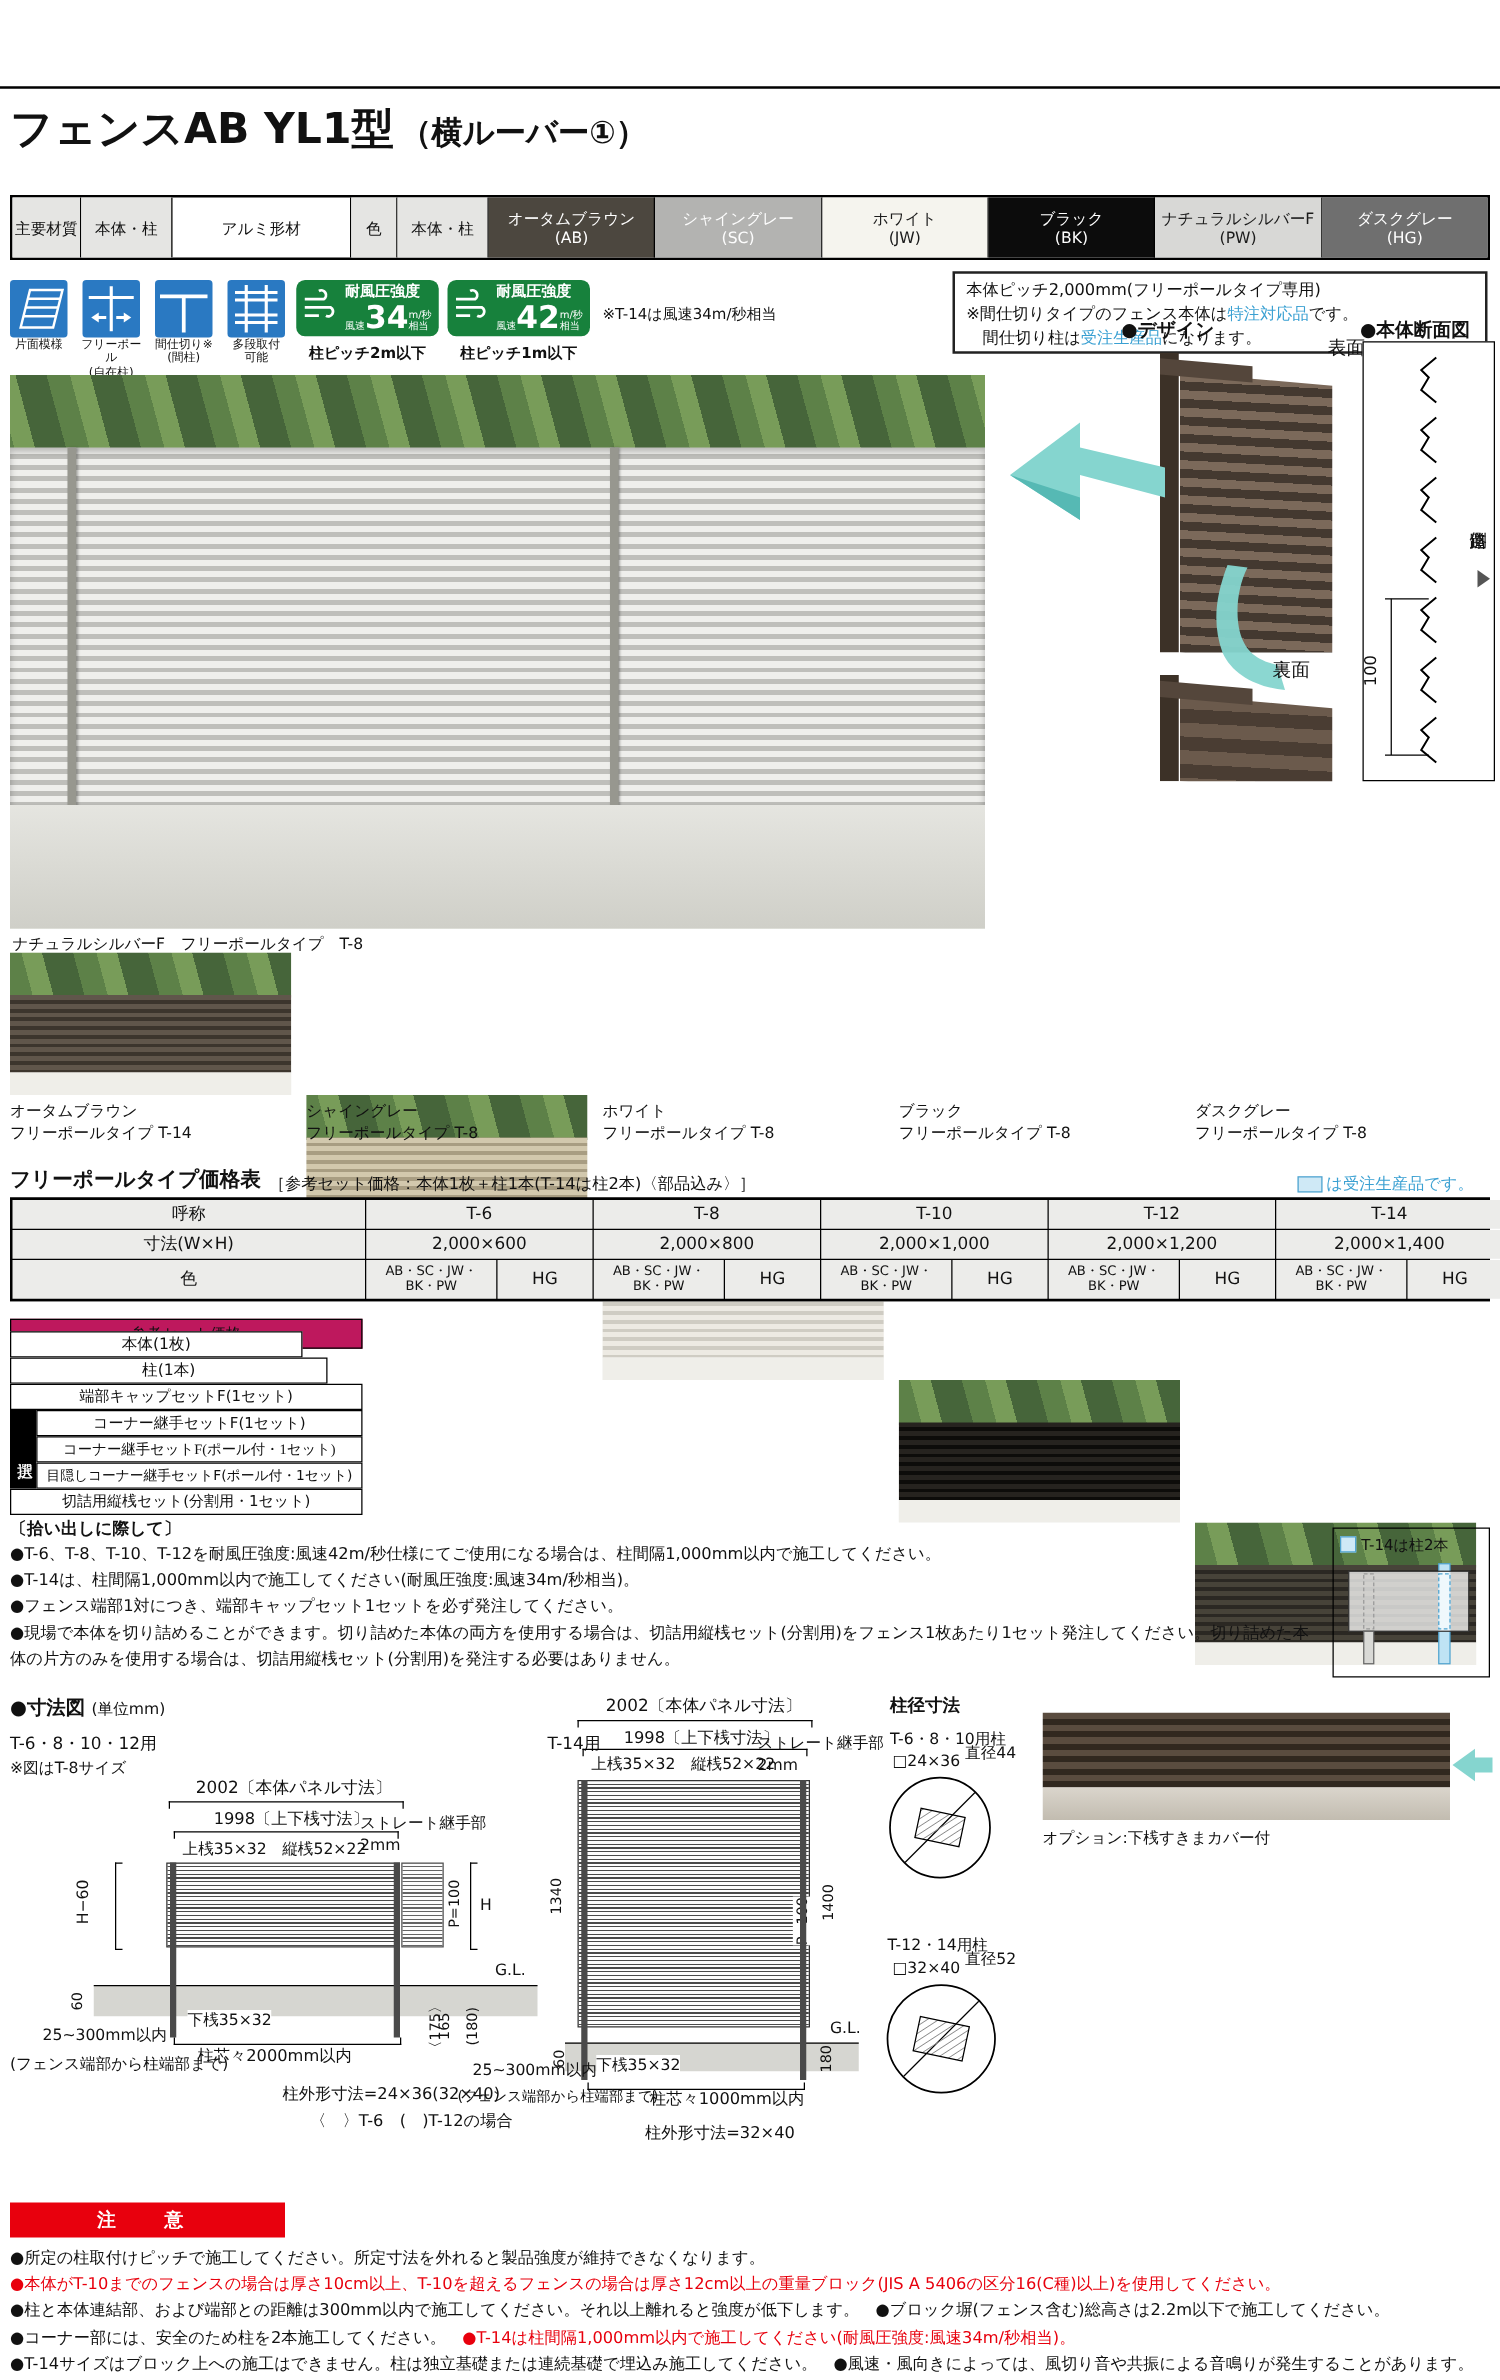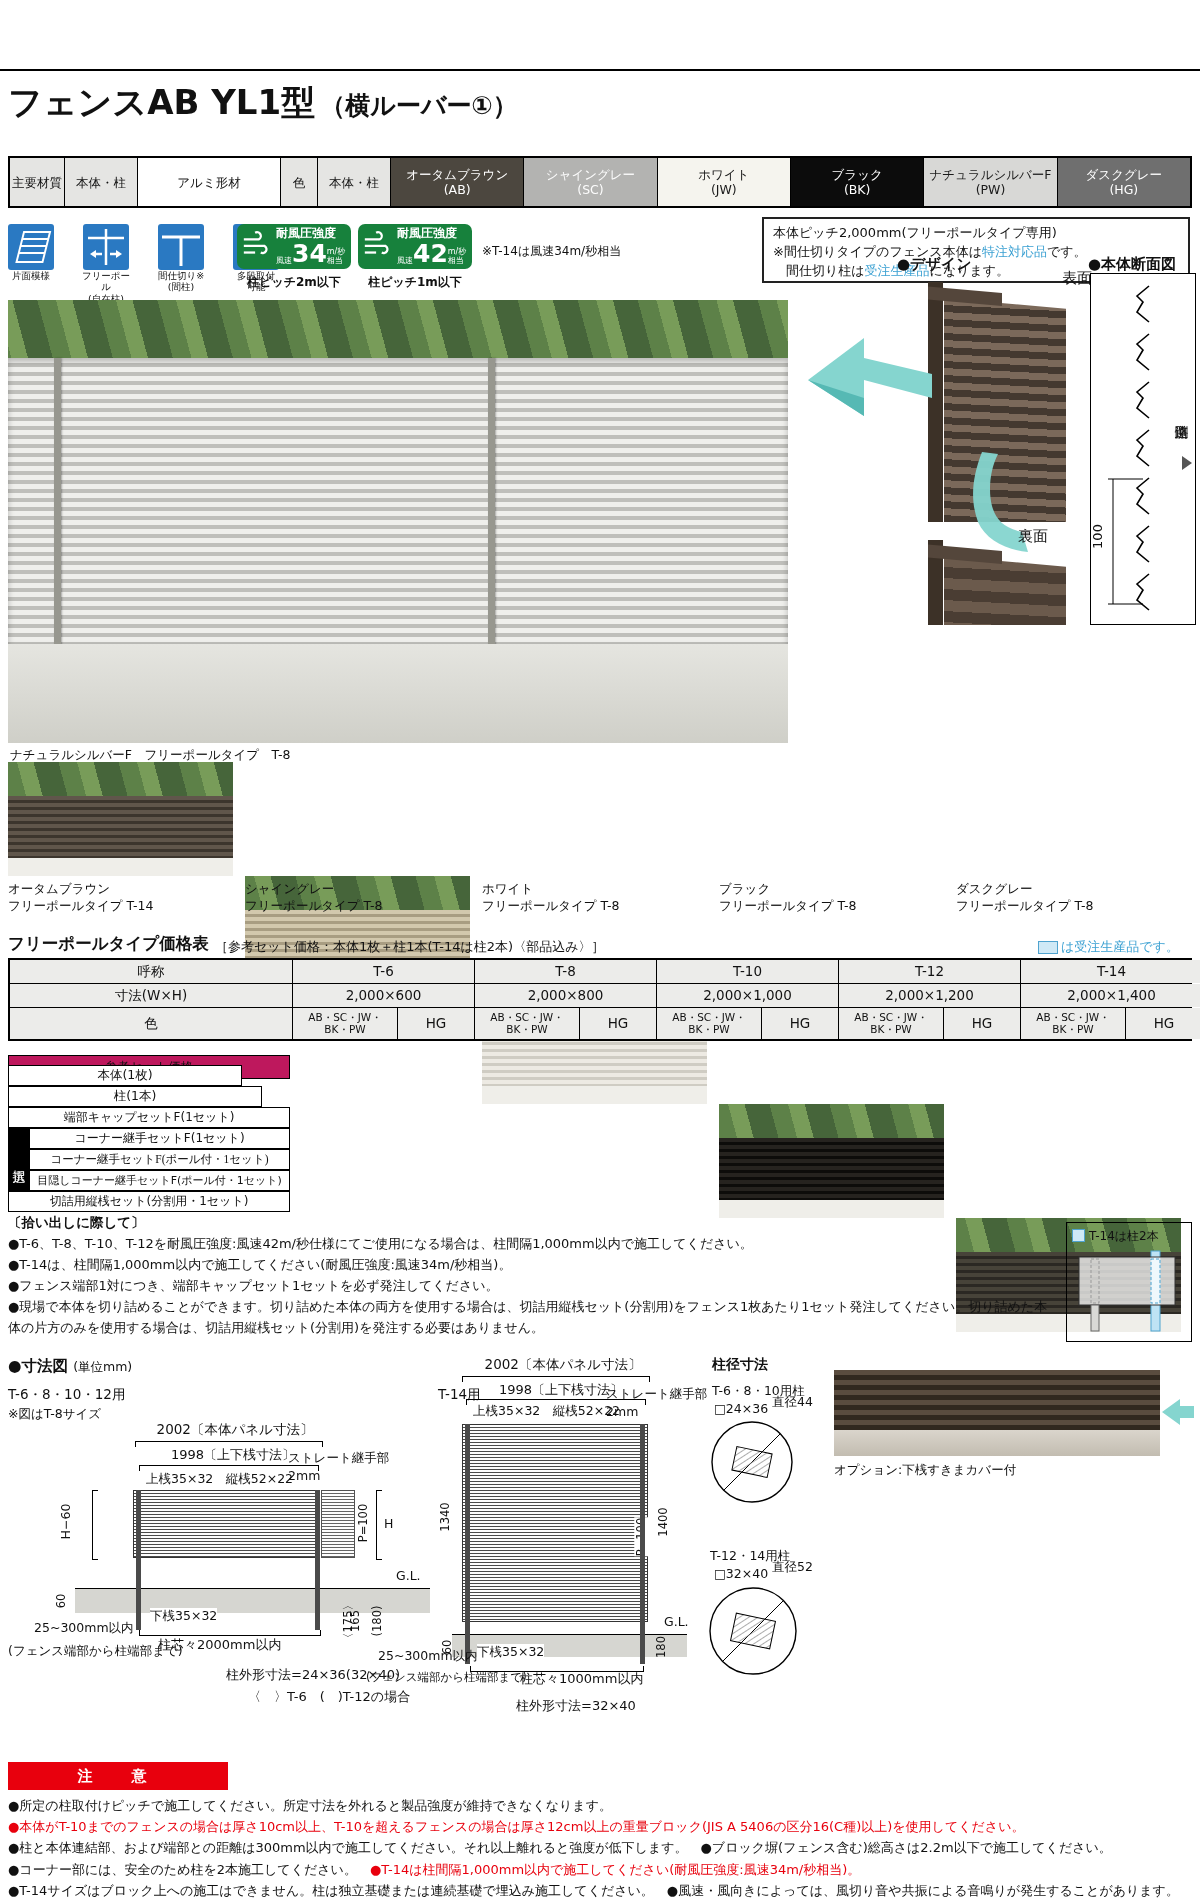--- a/index.html
+++ b/index.html
@@ -112,21 +112,21 @@
     <div class="cell chip" style="background:#d8d8d6;color:#1a1a1a">
       <div>ナチュラルシルバーF</div>
       <div>(PW)</div>
     </div>
     <div class="cell chip" style="background:#6f6f6f;color:#fff">
       <div>ダスクグレー</div>
       <div>(HG)</div>
     </div>
   </div>
 
-  <div class="abs" style="top:224px;left:8px;display:flex;gap:25px;">
+  <div class="abs" style="top:224px;left:8px;display:flex;gap:8px;">
     <div>
       <div class="ficon">
         <svg width="46" height="46" viewBox="0 0 46 46">
             <g transform="skewX(-14) translate(12,0)" stroke="#fff" stroke-width="2" fill="none">
               <rect x="6" y="8" width="26" height="30"></rect>
               <line x1="6" y1="15" x2="32" y2="15"></line>
               <line x1="6" y1="22" x2="32" y2="22"></line>
               <line x1="6" y1="29" x2="32" y2="29"></line>
             </g>
           </svg>

